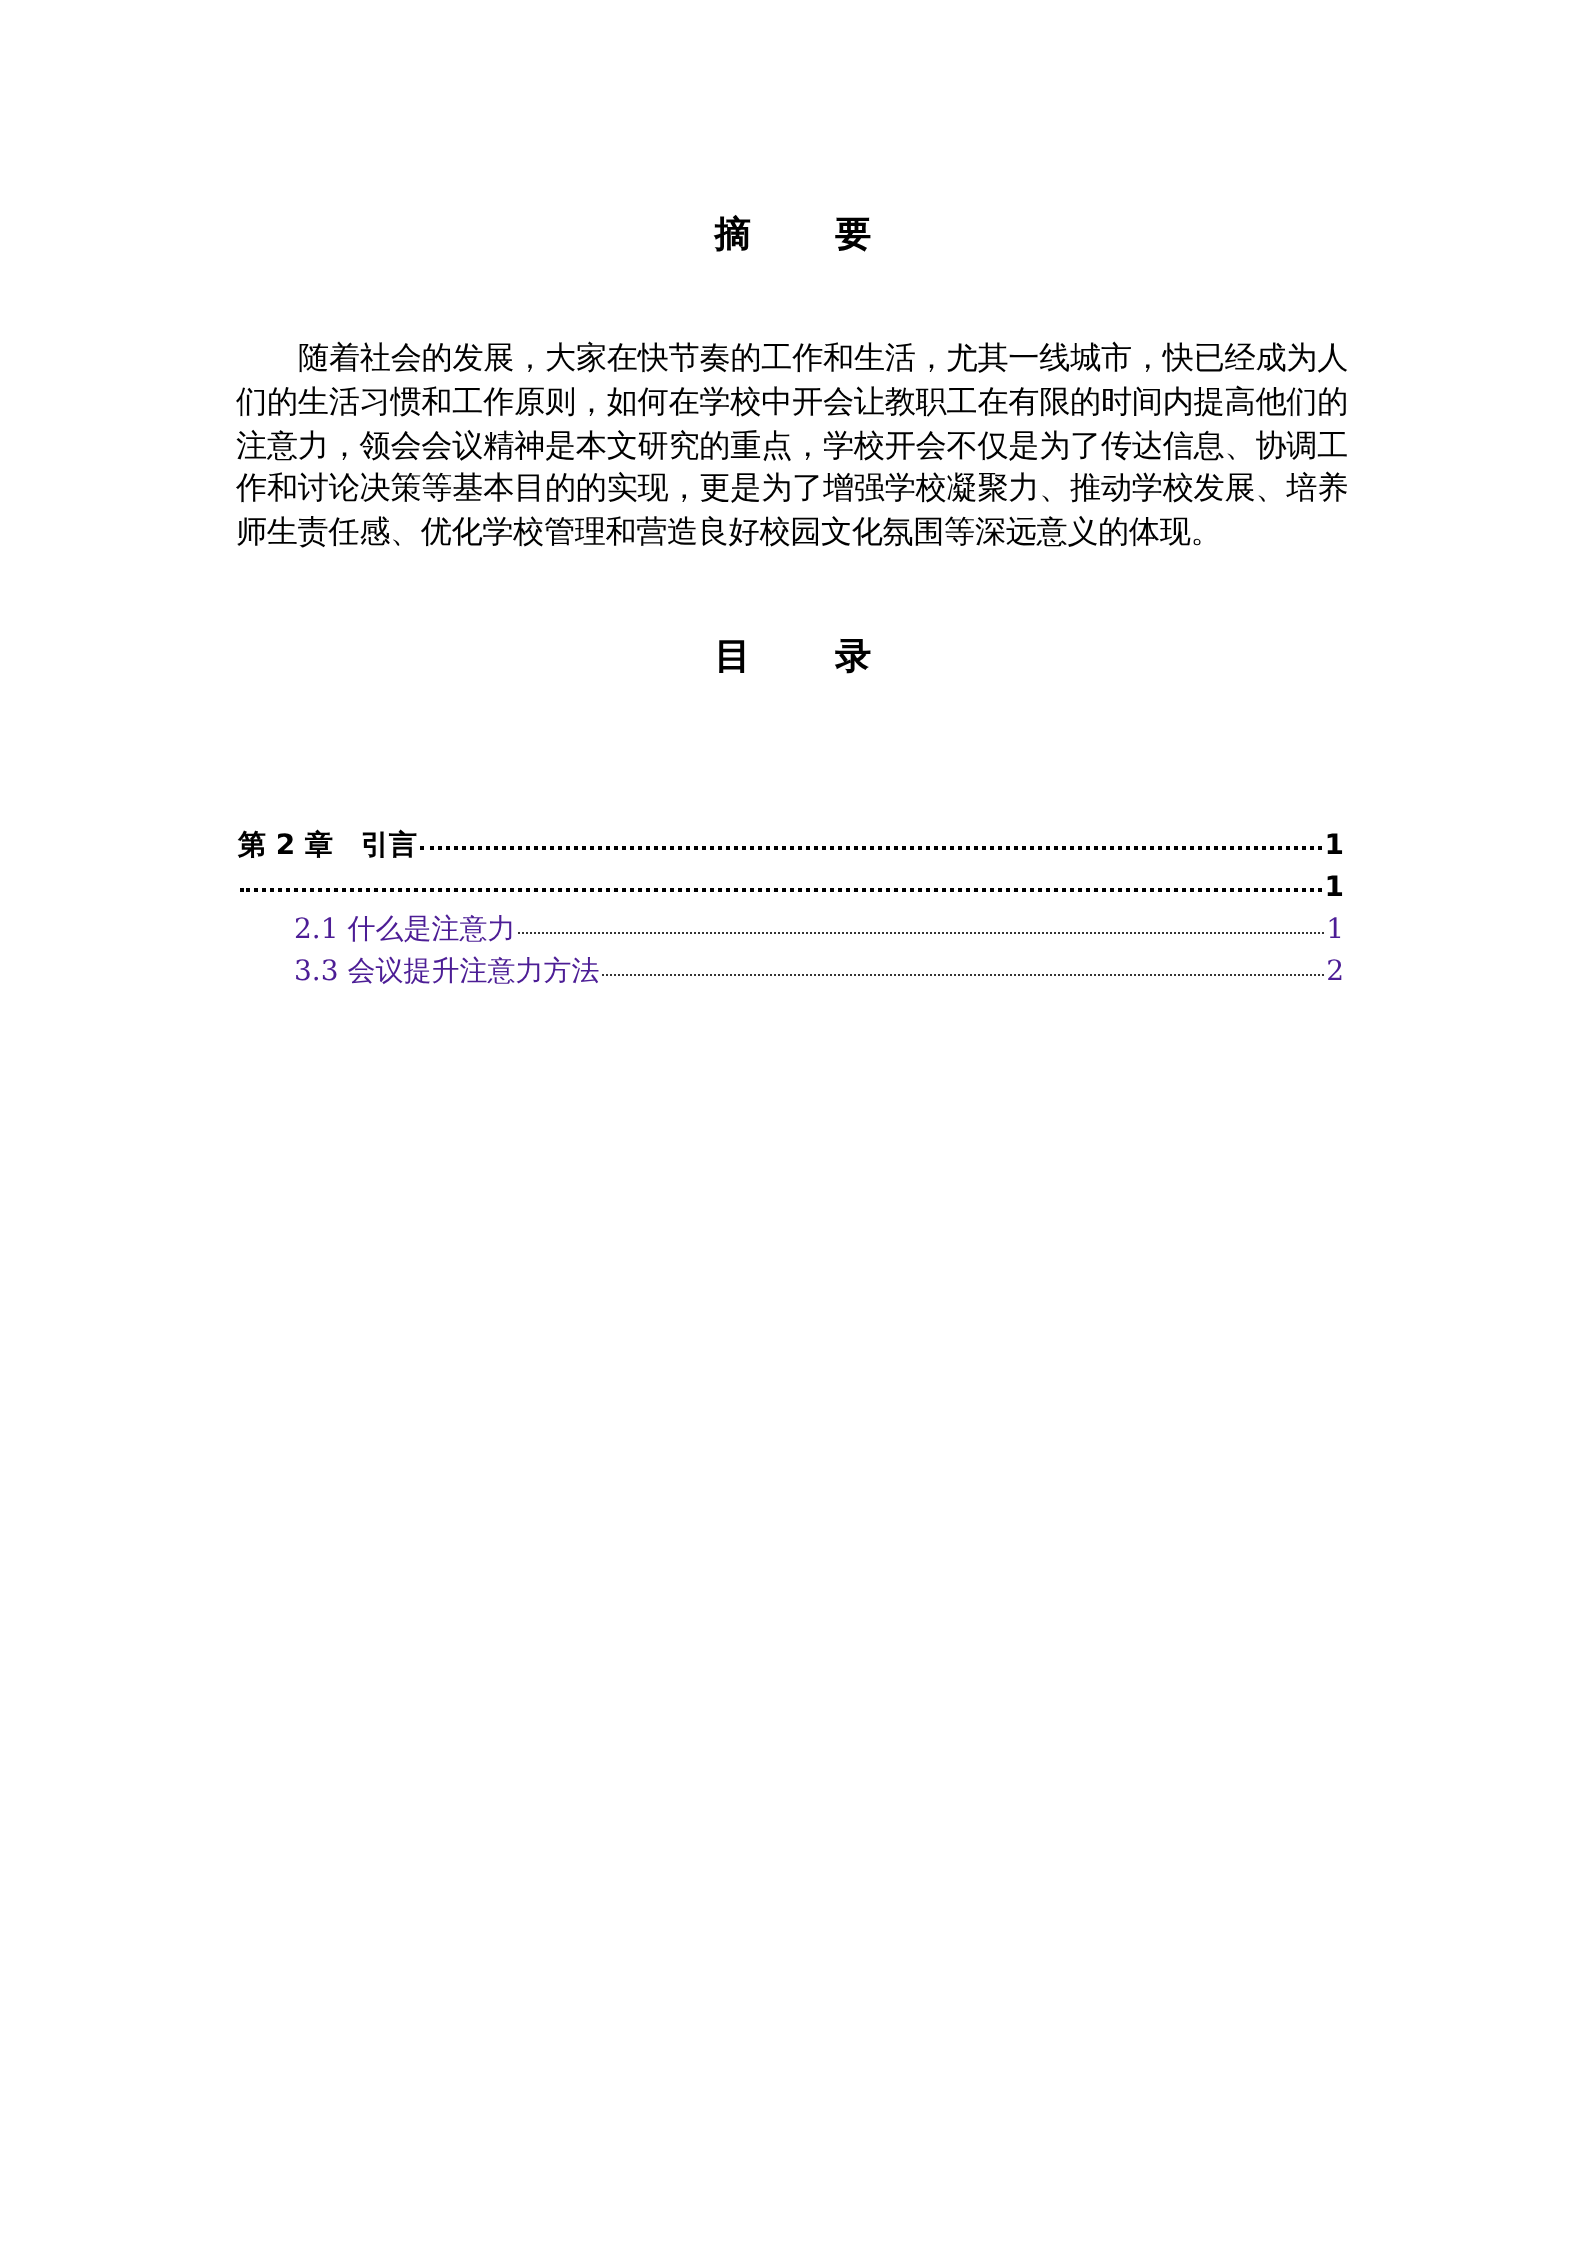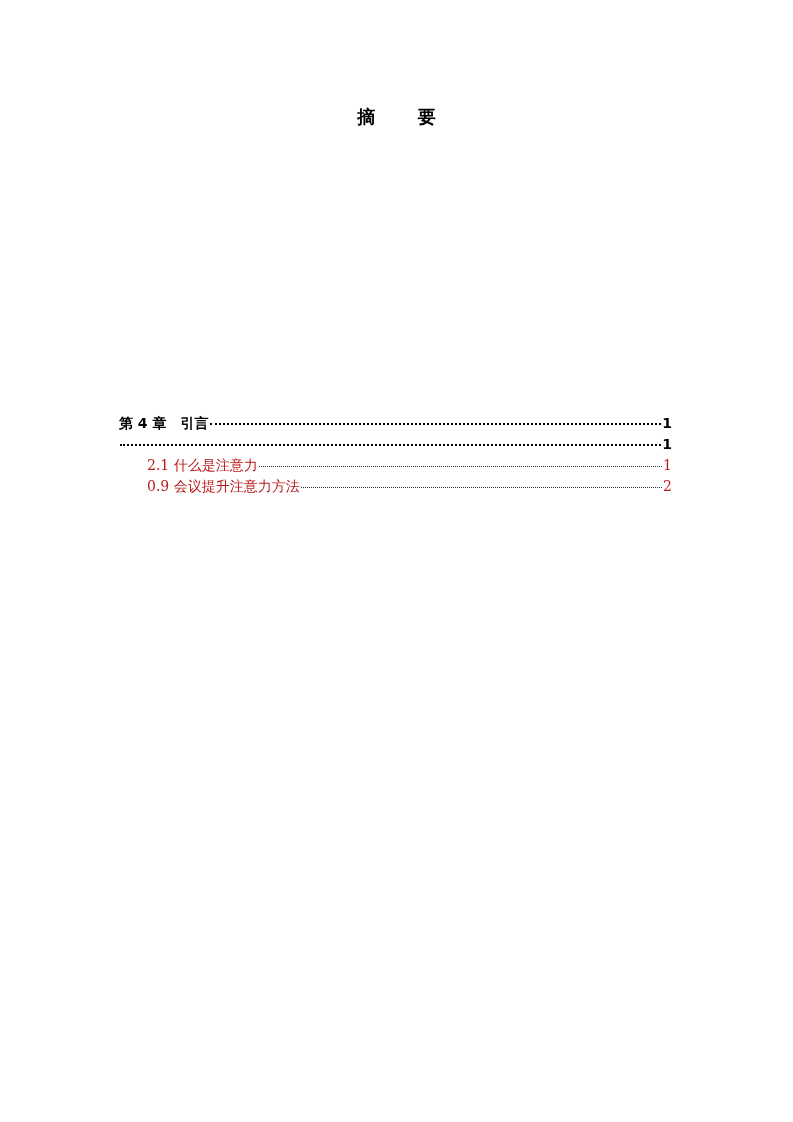--- a/index.html
+++ b/index.html
@@ -10,48 +10,50 @@
              font-family: "DejaVu Sans", sans-serif; font-weight: bold; font-size: 18px;
              letter-spacing: 18px; text-indent: 18px; }
   #abstract-title { top: 105px; }
   #toc-title { top: 316px; }
   .abstract { position: absolute; left: 118px; top: 169px; width: 556px;
               font-size: 15.6px; line-height: 21.8px; text-align: justify;
               text-indent: 31px; letter-spacing: -0.2px; }
   .toc { position: absolute; left: 119px; top: 413px; width: 553px; }
   .toc-row { display: flex; align-items: baseline; height: 21px; font-size: 14px; line-height: 21px; white-space: nowrap; }
   .toc-row.lvl1 { font-family: "DejaVu Sans", sans-serif; font-weight: bold; }
-  .toc-row.lvl2 { padding-left: 28px; font-family: "DejaVu Serif", serif; font-weight: normal; color: #b91c1c; }
+  .toc-row.lvl2 { padding-left: 28px; font-family: "DejaVu Serif", serif; font-weight: normal; color: #4c1d95; }
   .toc-label { flex: 0 0 auto; }
   .toc-dots { flex: 1 1 auto; overflow: hidden; margin: 0 1px; position: relative; top: -4px;
               border-bottom: 2px dotted #000; height: 1px; align-self: flex-end; margin-bottom: 5px; }
   .toc-row.lvl2 .toc-dots { border-bottom: 1px dotted #333; }
   .toc-page { flex: 0 0 auto; }
 </style>
 </head>
 <body>
 
 <div class="page">
   <div id="abstract-title" class="heading">摘  要</div>
+  <div class="abstract">随着社会的发展，大家在快节奏的工作和生活，尤其一线城市，快已经成为人们的生活习惯和工作原则，如何在学校中开会让教职工在有限的时间内提高他们的注意力，领会会议精神是本文研究的重点，学校开会不仅是为了传达信息、协调工作和讨论决策等基本目的的实现，更是为了增强学校凝聚力、推动学校发展、培养师生责任感、优化学校管理和营造良好校园文化氛围等深远意义的体现。</div>
 
+  <div id="toc-title" class="heading">目  录</div>
 
   <div class="toc">
     <div class="toc-row lvl1">
-      <span class="toc-label">第 4 章　引言</span>
+      <span class="toc-label">第 2 章　引言</span>
       <span class="toc-dots"></span>
       <span class="toc-page">1</span>
     </div>
     <div class="toc-row lvl1">
       <span class="toc-dots"></span>
       <span class="toc-page">1</span>
     </div>
     <div class="toc-row lvl2">
       <span class="toc-label">2.1 什么是注意力</span>
       <span class="toc-dots"></span>
       <span class="toc-page">1</span>
     </div>
     <div class="toc-row lvl2">
-      <span class="toc-label">0.9  会议提升注意力方法</span>
+      <span class="toc-label">3.3  会议提升注意力方法</span>
       <span class="toc-dots"></span>
       <span class="toc-page">2</span>
     </div>
   </div>
 </div>
 
 </body></html>

